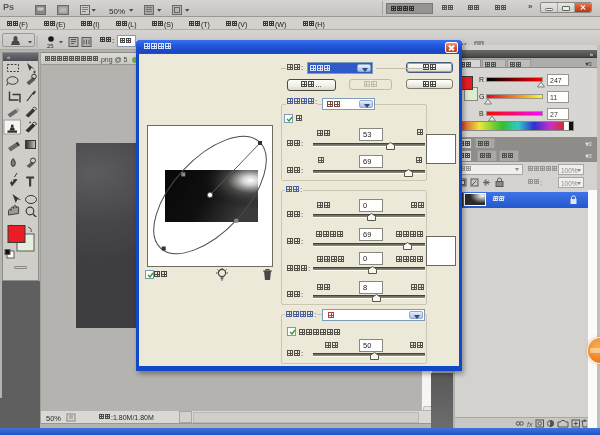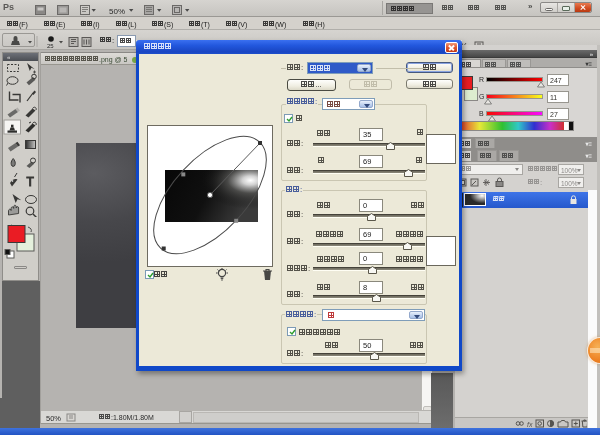--- a/index.html
+++ b/index.html
@@ -407,21 +407,21 @@
  </div>
  <div class="cbx" style="left:148px;top:74px">
       <svg width="9" height="9">
         <path d="M2 4l2 2 3 -4" stroke="#2e9e2e" stroke-width="1.4" fill="none"></path>
       </svg>
     </div>
  <span class="lbl ab" style="left:160px;top:75px"><i class="g"></i></span>
 
  <span class="lbl ab" style="left:151px;top:100px"><i class="g"></i><i class="g"></i>:</span>
  <span class="lbl ab" style="left:181px;top:90px"><i class="g"></i><i class="g"></i></span>
- <div class="vb" style="left:223px;top:88px">35</div>
+ <div class="vb" style="left:223px;top:88px">53</div>
  <span class="lbl ab" style="left:281px;top:89px"><i class="g"></i></span>
  <div class="gv" style="left:177px;top:103px;width:112px"></div>
  <svg class="ab" style="left:250px;top:102px" width="9" height="8">
       <path d="M4.5 0.5L8.5 3.2V7.5H0.5V3.2Z" fill="#f8f8f4" stroke="#5a574a"></path>
     </svg>
 
  <span class="lbl ab" style="left:182px;top:117px"><i class="g"></i></span>
  <div class="vb" style="left:223px;top:115px">69</div>
  <span class="lbl ab" style="left:280px;top:117px"><i class="g"></i></span>
  <span class="lbl ab" style="left:151px;top:127px"><i class="g"></i><i class="g"></i>:</span>

